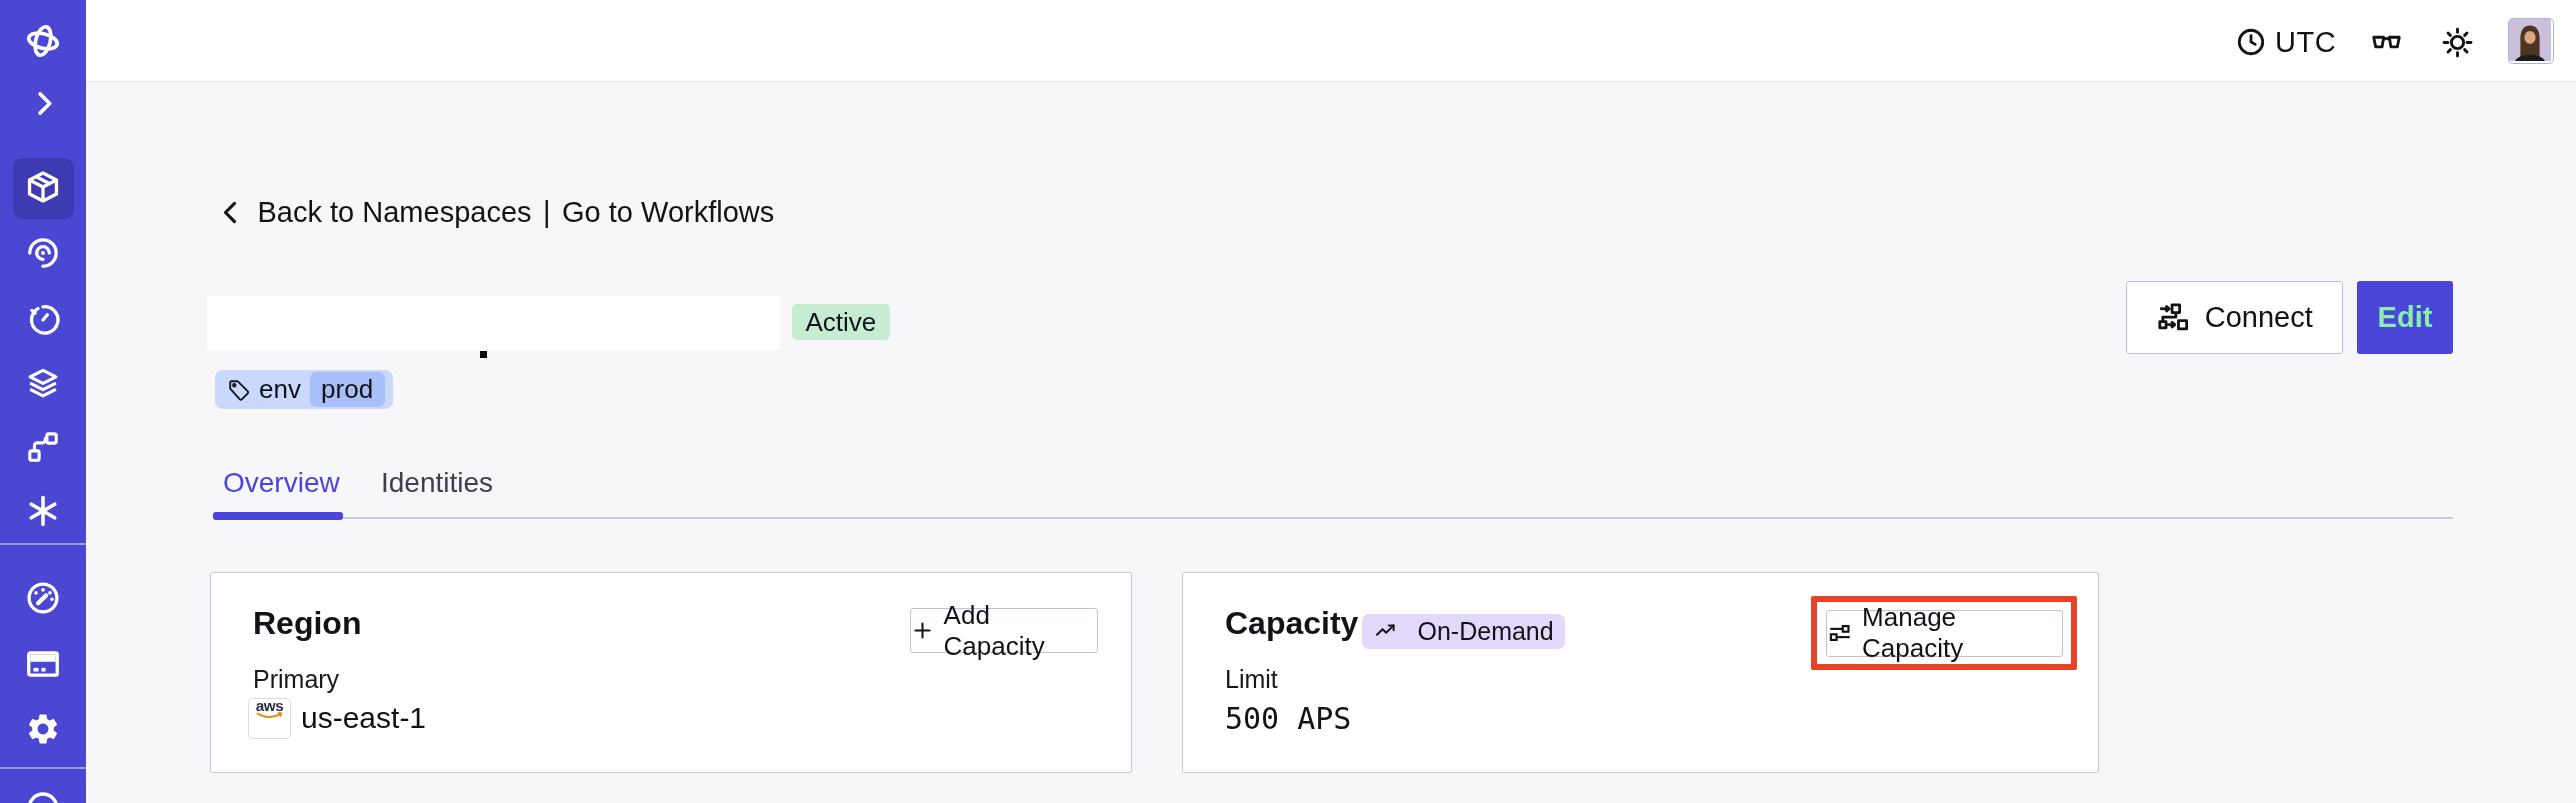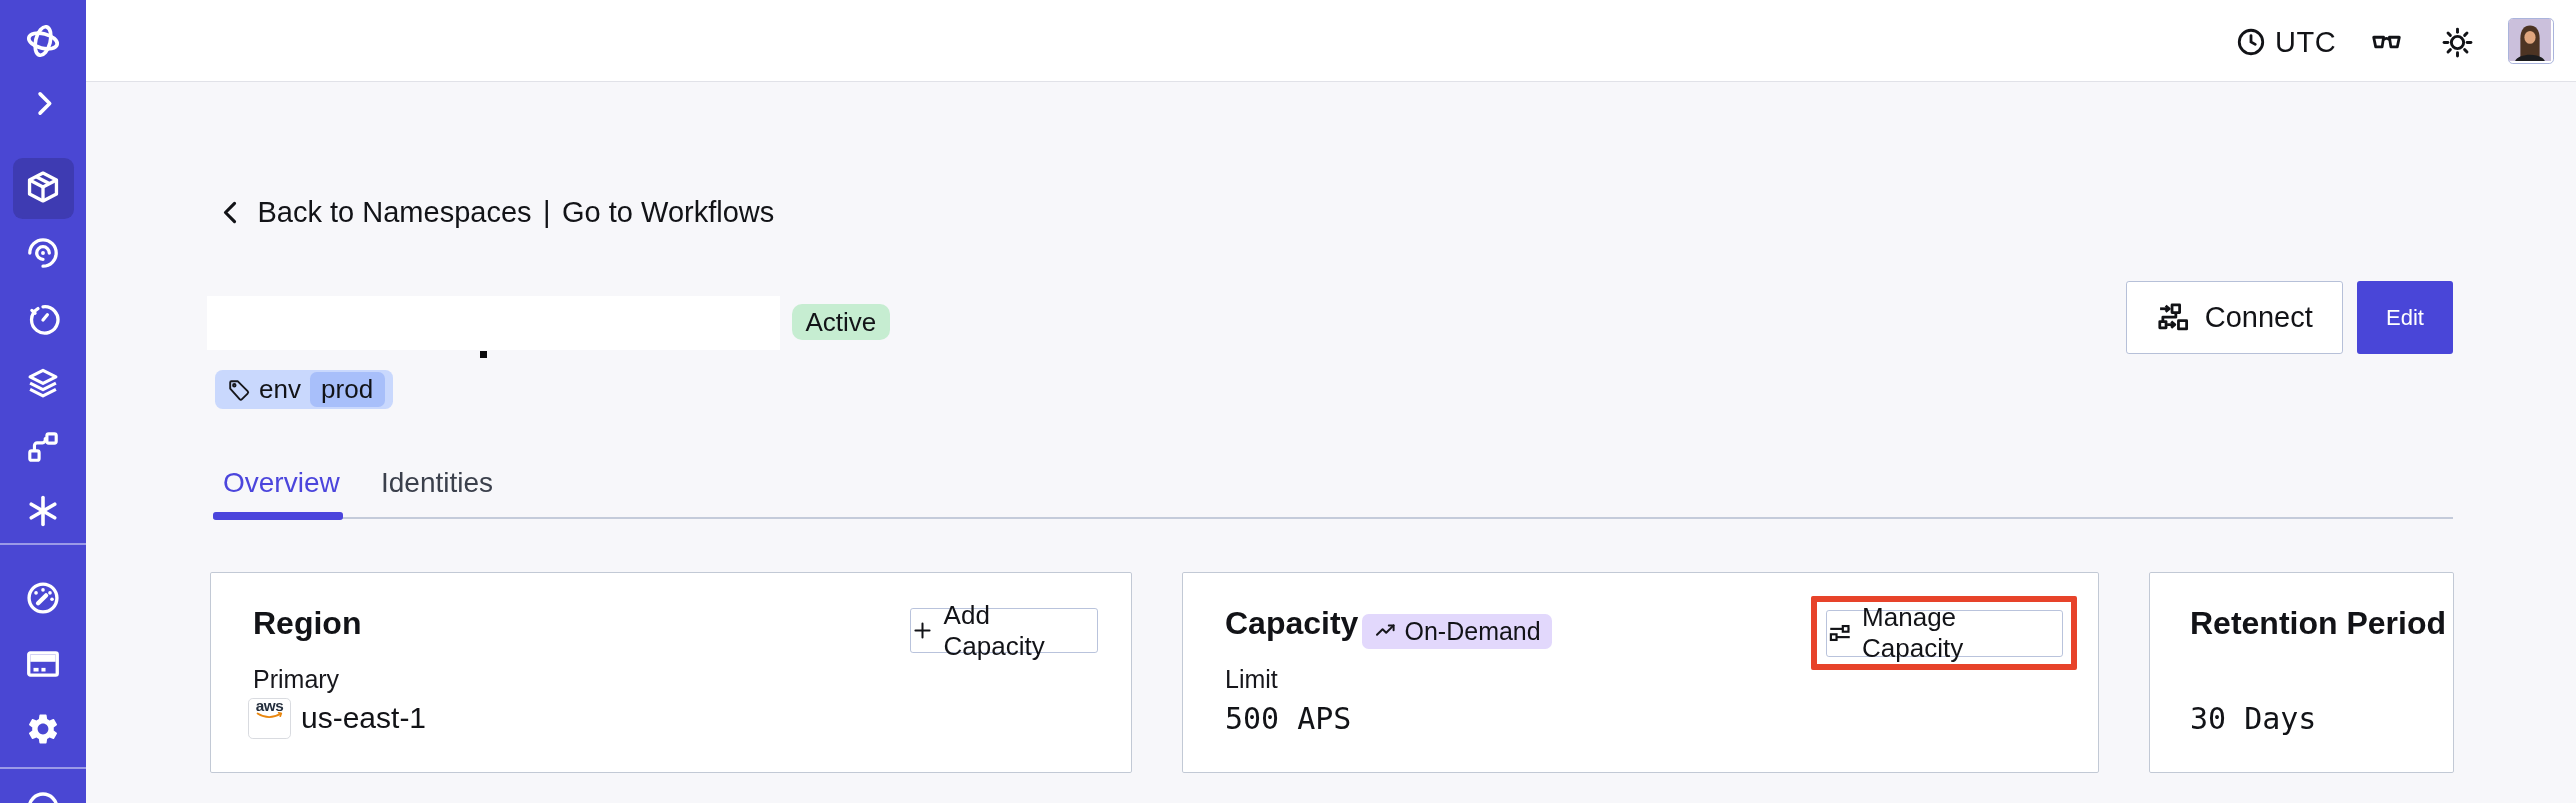--- a/index.html
+++ b/index.html
@@ -21,49 +21,49 @@
   #avatar{left:2508px;top:18px;width:46px;height:46px;border-radius:4.8px;border:1.9px solid #AAB4DC;overflow:hidden;box-sizing:border-box;cursor:pointer;}
 
   
   #breadcrumb{left:217px;top:196px;display:flex;align-items:center;gap:11.5px;font-size:29px;font-weight:500;color:#121317;}
   #breadcrumb .crumb{cursor:pointer;}
   .crumb-sep{font-weight:400;color:#121317;}
 
   
   #title-redacted{left:207px;top:296px;width:573px;height:54px;background:#FFFFFF;}
   #title-artifact{left:480px;top:351px;width:6.7px;height:6.7px;background:#0B0B0D;}
-  #status-badge{left:792px;top:304px;height:36px;padding:0 13.4px;border-radius:10px;background:#C6EDD1;
+  #status-badge{left:792px;top:304px;height:36px;padding:0 13.4px;border-radius:5px;background:#C6EDD1;
     display:flex;align-items:center;font-size:26px;color:#121317;}
   #tag-chip{left:215px;top:370px;height:39px;background:#C9D8FD;border-radius:7.7px;
     display:flex;align-items:center;gap:8.6px;padding:0 8.6px 0 11.5px;font-size:26px;color:#121317;}
   #tag-chip .tag-value{background:#A8BFFA;border-radius:6.7px;padding:1.9px 11.5px;text-align:right;}
 
   #connect-btn{left:2126px;top:281px;width:217px;height:73px;background:#fff;border:1.9px solid #B6C0D8;border-radius:2.9px;
     box-sizing:border-box;display:flex;align-items:center;justify-content:center;gap:13.4px;font-size:29px;cursor:pointer;}
-  #edit-btn{left:2357px;top:281px;width:96px;height:73px;background:#4946D8;border-radius:2.9px;color:#ffffff;
-    display:flex;align-items:center;justify-content:center;font-size:22px;cursor:pointer;}
+  #edit-btn{left:2357px;top:281px;width:96px;height:73px;background:#4946D8;border-radius:2.9px;color:#86efac;
+    display:flex;align-items:center;justify-content:center;font-size:29px;cursor:pointer;font-weight:bold;}
 
   
   .tab{top:467px;font-size:28px;font-weight:500;cursor:pointer;}
   #tab-overview{left:223px;color:#4B45DC;}
   #tab-identities{left:381px;color:#3B404C;}
   #tabs-rule{left:213px;top:517px;width:2240px;height:1.9px;background:#C4CBDA;}
   #tab-indicator{left:213px;top:512px;width:130px;height:7.7px;border-radius:2.9px;background:#4B45DC;}
 
   
   .card{top:572px;height:201px;background:#fff;border:1.9px solid #C2C9D5;border-radius:1.9px;box-sizing:border-box;}
   #card-region{left:210px;width:922px;}
   #card-capacity{left:1182px;width:917px;}
   #card-retention{left:2149px;width:305px;}
   .card-title{font-size:32px;font-weight:600;color:#121317;}
   .card-label{font-size:25px;color:#17171C;}
   .card-value-mono{font-size:30px;color:#121317;font-family:"DejaVu Sans Mono",monospace;}
   .card-btn{background:#fff;border:1.9px solid #B9C3DC;border-radius:2.9px;box-sizing:border-box;
     display:flex;align-items:center;justify-content:center;gap:9.6px;font-size:26px;color:#121317;cursor:pointer;}
-  .mini-badge{display:flex;align-items:center;gap:7px;border-radius:6.7px;font-size:25px;color:#121317;}
+  .mini-badge{display:flex;align-items:center;gap:20px;border-radius:6.7px;font-size:25px;color:#121317;}
 
   #aws-badge{left:37px;top:125px;width:43px;height:41px;border:1.9px solid #D9DBE0;border-radius:4.8px;background:#fff;
     box-sizing:border-box;display:flex;flex-direction:column;align-items:center;justify-content:flex-start;}
   #aws-badge .aws-word{font-size:15.3px;font-weight:700;color:#252F3E;line-height:13.4px;letter-spacing:-0.5px;}
 
   #highlight-box{left:628px;top:23px;width:266px;height:74px;border:6.7px solid #E7432A;border-radius:1.9px;box-sizing:border-box;
     display:flex;align-items:center;justify-content:center;}
   #manage-capacity-btn{width:237px;height:47px;}
 
   #ondemand-badge{left:179px;top:41px;height:35px;background:#E2D8FC;padding:0 11.5px;}
@@ -316,19 +316,15 @@
           </svg>
         </span>
         <span>Manage Capacity</span>
       </div>
     </div>
 
     <div class="card-label abs" style="left:42px;top:92px">Limit</div>
     <div class="card-value-mono abs" style="left:42px;top:128px">500 APS</div>
   </div>
 
-  <div id="card-retention" class="card abs">
-    <div class="card-title abs" style="left:40px;top:32px">Retention Period</div>
-    <div class="card-value-mono abs" style="left:40px;top:128px">30 Days</div>
-  </div>
 
 </div>
 
 
 </body></html>

